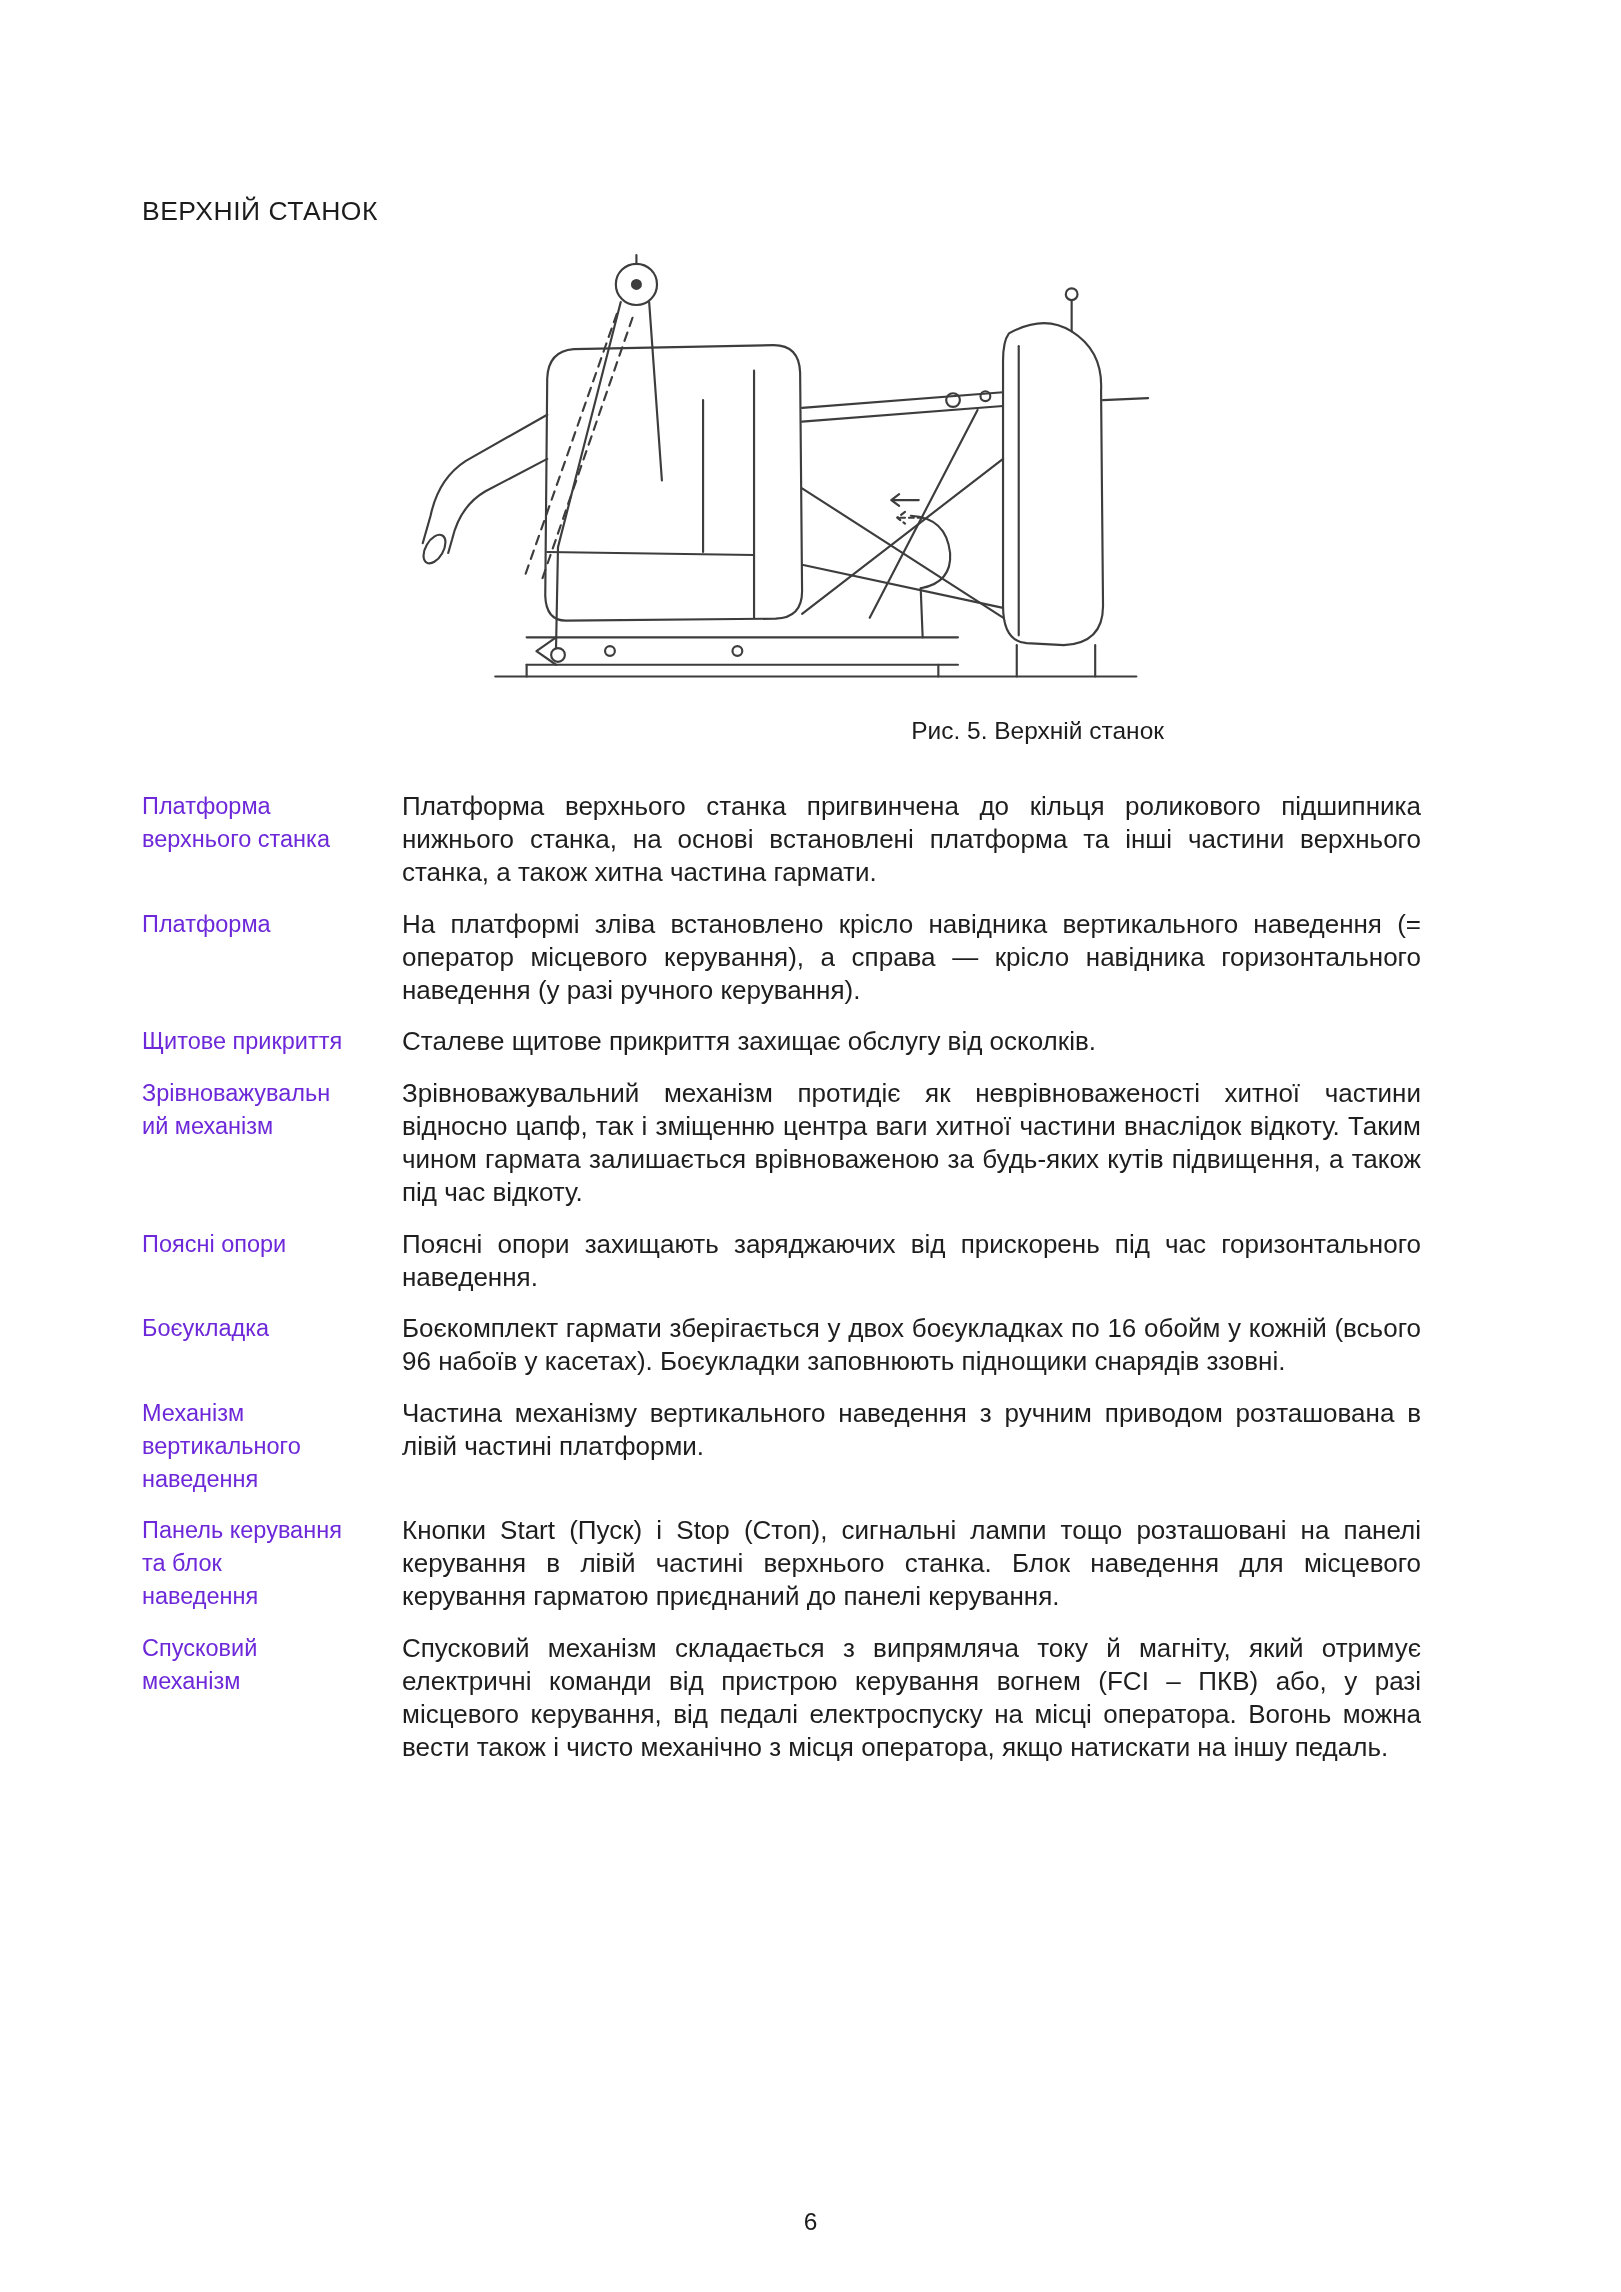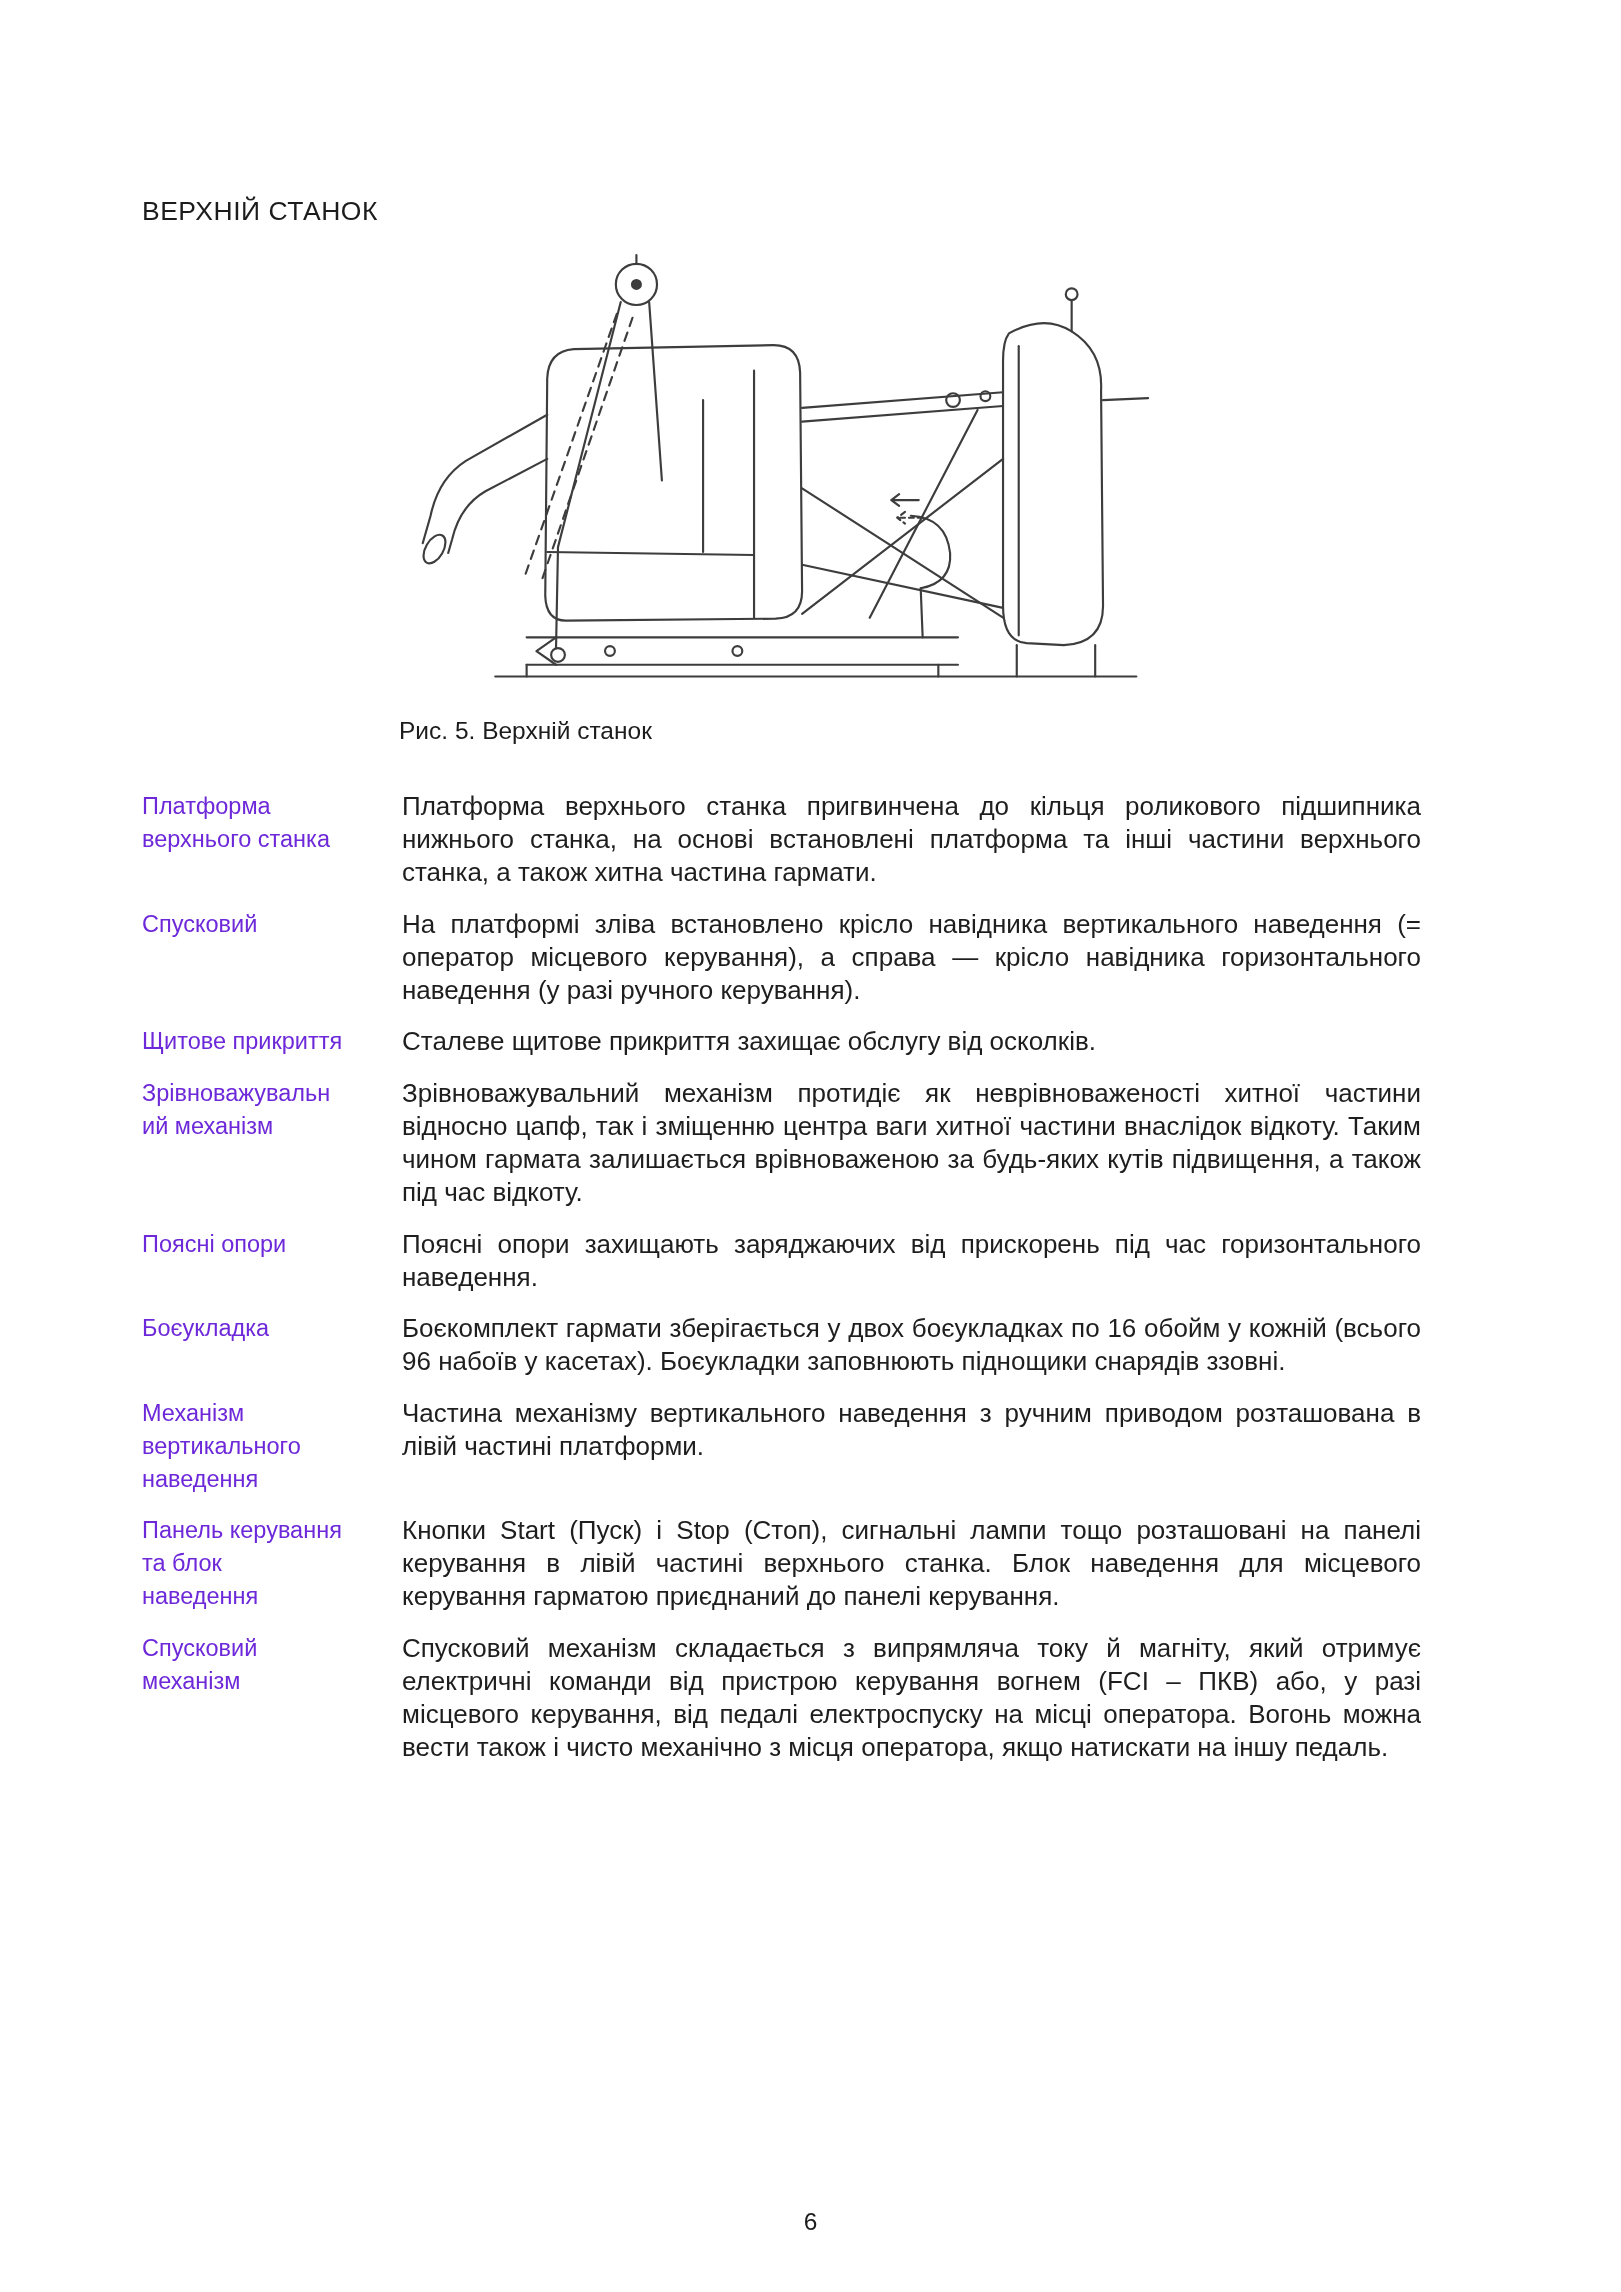--- a/index.html
+++ b/index.html
@@ -18,21 +18,21 @@
   .page-title {
     font-size: 26.5px;
     font-weight: 400;
     letter-spacing: 0.5px;
     margin: 0;
     color: #1c1c1c;
   }
   figure.fig {
     margin: 25.5px auto 0 auto;
     width: 765px;
-    text-align: left;
+    text-align: right;
   }
   figure.fig svg {
     display: block;
     margin: 0 auto;
   }
   figcaption {
     margin-top: 13.7px;
     font-size: 24.5px;
     color: #1c1c1c;
   }
@@ -142,21 +142,21 @@
       <figcaption>Рис. 5. Верхній станок</figcaption>
     </figure>
 
     <div class="deflist">
   <div class="entry">
     <div class="term">Платформа верхнього станка</div>
     <div class="desc">Платформа верхнього станка пригвинчена до кільця роликового підшипника нижнього станка, на основі встановлені платформа та інші частини верхнього станка, а також хитна частина гармати.</div>
   </div>
 
   <div class="entry">
-    <div class="term">Спусковий</div>
+    <div class="term">Платформа</div>
     <div class="desc">На платформі зліва встановлено крісло навідника вертикального наведення (= оператор місцевого керування), а справа — крісло навідника горизонтального наведення (у разі ручного керування).</div>
   </div>
 
   <div class="entry">
     <div class="term">Щитове прикриття</div>
     <div class="desc">Сталеве щитове прикриття захищає обслугу від осколків.</div>
   </div>
 
   <div class="entry">
     <div class="term">Зрівноважувальний механізм</div>

